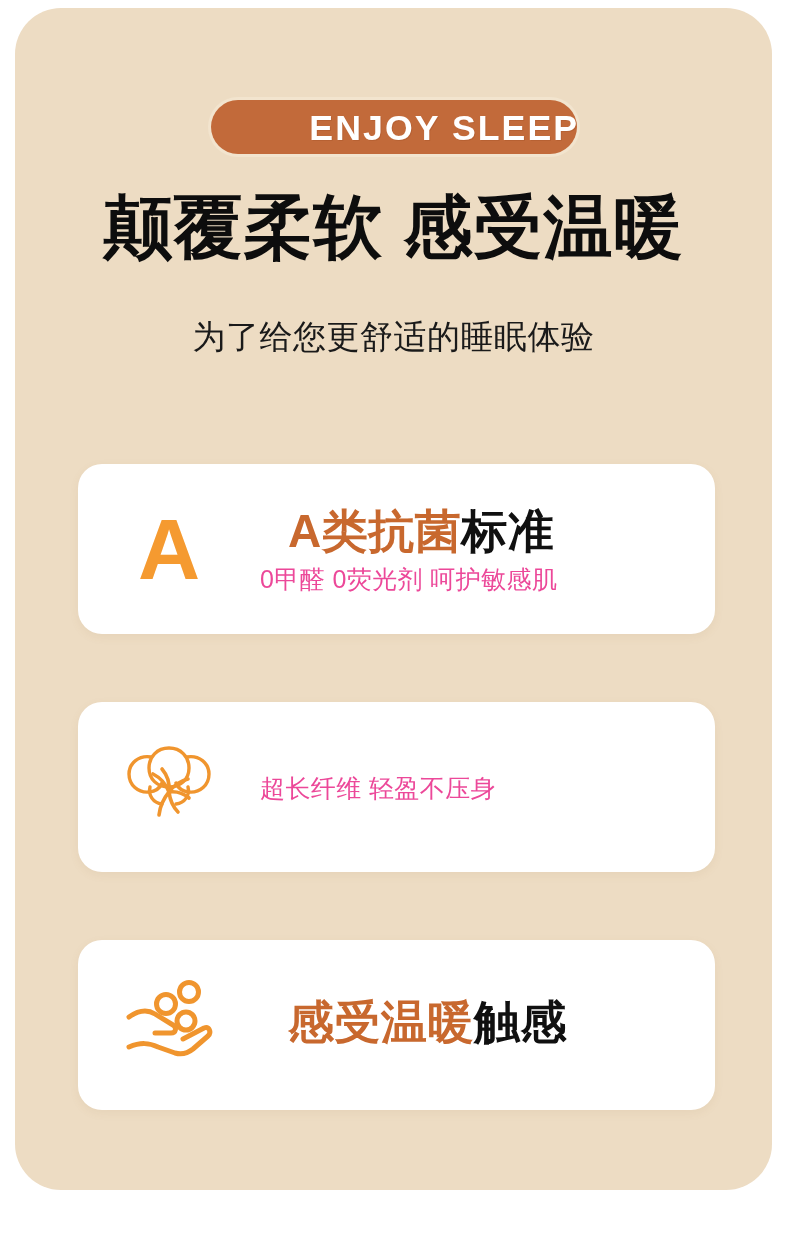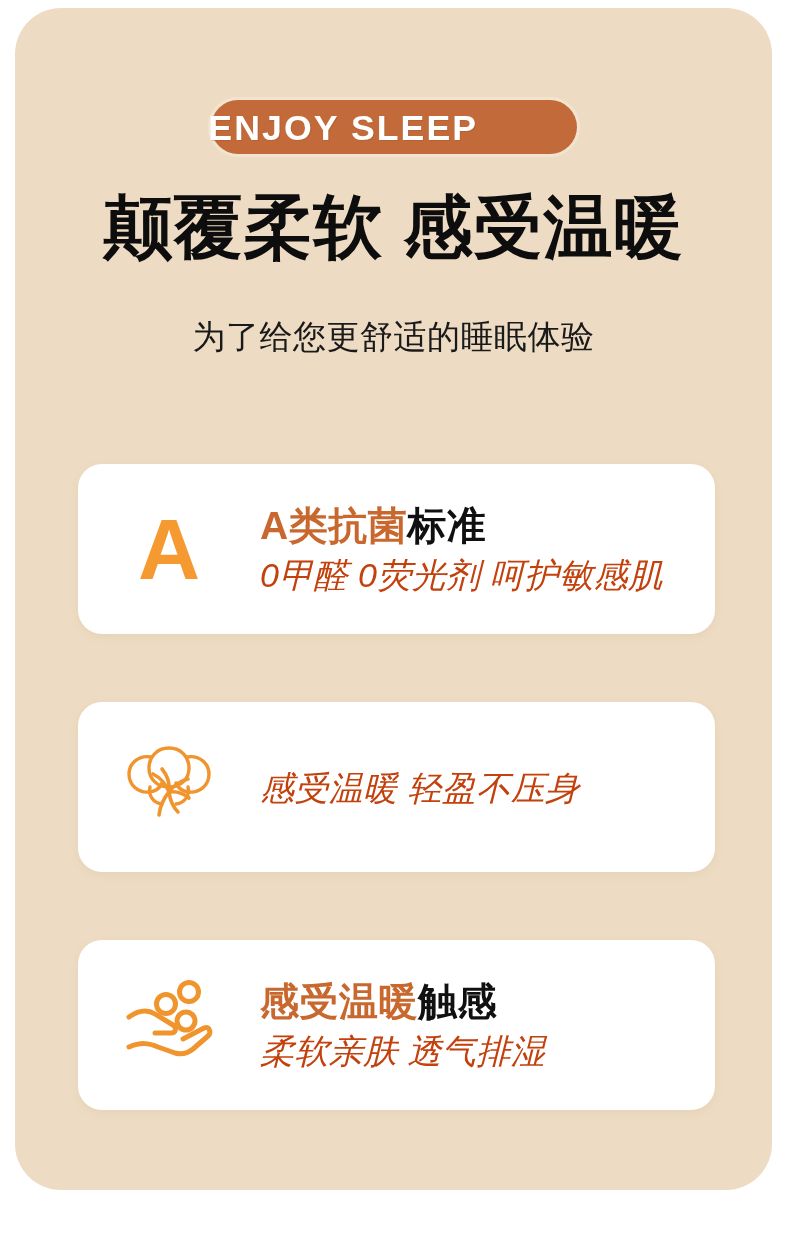--- a/index.html
+++ b/index.html
@@ -39,21 +39,21 @@
     left: 0;
     top: 92px;
     width: 757px;
     display: flex;
     justify-content: center;
   }
   .badge {
     position: relative;
     display: flex;
     align-items: center;
-    justify-content: flex-start;
+    justify-content: flex-end;
     width: 366px;
     height: 54px;
     background: #C26A3A;
     border-radius: 27px;
     box-shadow: 0 0 0 3px #F2E4CE;
   }
   .badge-text {
     color: #ffffff;
     font-size: 35px;
     font-weight: 700;
@@ -126,37 +126,37 @@
     line-height: 1;
     letter-spacing: 0;
   }
   .card-body {
     display: flex;
     flex-direction: column;
     justify-content: center;
     padding-top: 2px;
   }
   .card-title {
-    font-size: 39px;
+    font-size: 46px;
     font-weight: 700;
     line-height: 1.12;
     letter-spacing: 0.5px;
     white-space: nowrap;
     margin-bottom: 7px;
+    margin-left: 28px;
   }
   .t-orange { color: #C8682E; }
   .t-dark   { color: #101010; }
   .card-sub {
-    font-size: 34px;
+    font-size: 25px;
     font-weight: 500;
-    color: #c2410c;
+    color: #ec4899;
     line-height: 1.2;
     letter-spacing: 0.4px;
     white-space: nowrap;
-    font-style: italic;
   }
 
   svg.ico { display: block; }
 </style>
 </head>
 <body>
 
 <div class="page">
   <div class="panel">
 
@@ -200,39 +200,38 @@
               <path d="M52 57 C49 49 44 43 36 39"></path>
               <path d="M52 57 C53 48 51 41 45 34"></path>
               <path d="M52 57 C57 50 63 46 71 44"></path>
               <path d="M52 57 C59 56 66 58 72 63"></path>
               <path d="M52 57 C47 63 43 71 42 80"></path>
               <path d="M52 57 C53 65 56 72 61 77"></path>
             </g>
           </svg>
         </div>
         <div class="card-body">
-          <div class="card-sub">感受温暖 轻盈不压身</div>
+          <div class="card-sub">超长纤维 轻盈不压身</div>
         </div>
       </div>
 
       <div class="card">
         <div class="card-icon">
           <svg class="ico" width="104" height="104" viewBox="0 0 104 104">
             <g fill="none" stroke="#F0952E" stroke-width="5" stroke-linecap="round" stroke-linejoin="round">
               <circle cx="72" cy="19" r="9.5"></circle>
               <circle cx="49" cy="31" r="9.5"></circle>
               <circle cx="69" cy="48" r="9"></circle>
               <path d="M12 44 C22 37 30 36 38 41 L56 52 C60 54.5 59 60 54 60 L38 60"></path>
               <path d="M12 74 C24 69 32 70 41 74 L58 80 C65 82 71 80 76 76 L91 63 C95 59 92 53 87 55 L66 66"></path>
             </g>
           </svg>
         </div>
         <div class="card-body">
           <div class="card-title">
             <span class="t-orange">感受温暖</span><span class="t-dark">触感</span>
           </div>
-          <div class="card-sub">柔软亲肤 透气排湿</div>
         </div>
       </div>
 
     </div>
   </div>
 </div>
 
 </body></html>

